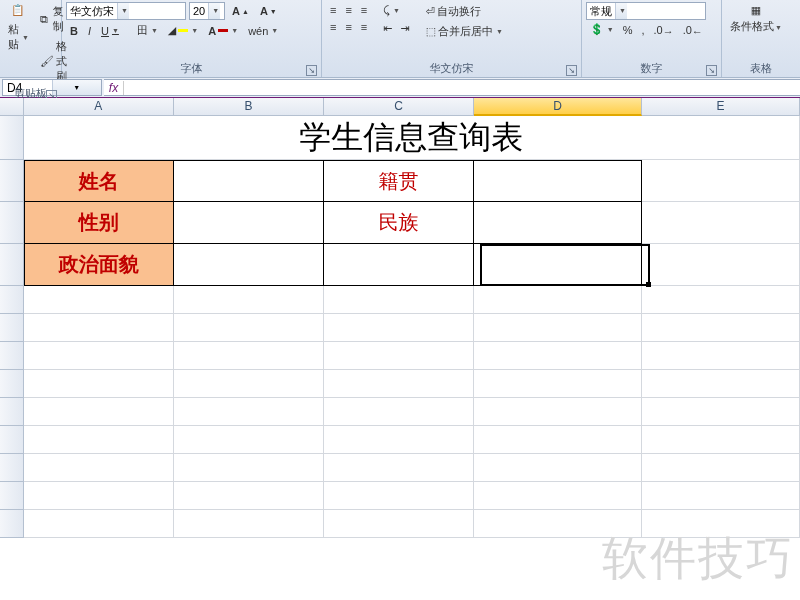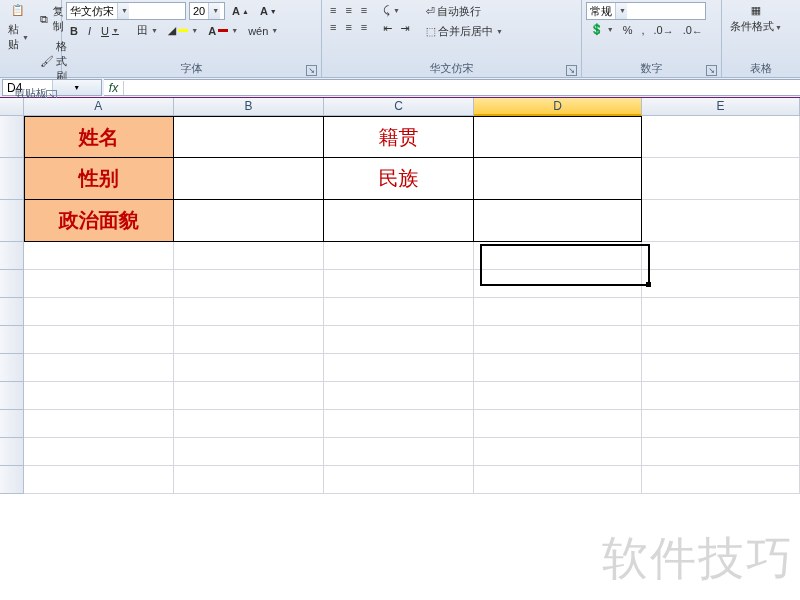--- a/index.html
+++ b/index.html
@@ -18,21 +18,21 @@
 
 .combo { display: inline-flex; align-items: center; background: #fff; border: 1px solid #9aaac0; height: 18px; font-size: 11px; }
 .combo span { padding: 0 3px; }
 .combo .dd { width: 12px; text-align: center; border-left: 1px solid #c0ccdd; font-size: 7px; color: #555; background: linear-gradient(#f4f7fb,#dde6f1); height: 100%; line-height: 16px; }
 
 .namebox-row { display: flex; align-items: center; border-bottom: 1px solid #701a75; height: 20px; background: #e9eef6; }
 .namebox { width: 100px; background: #fff; border: 1px solid #9aaac0; margin: 1px 2px; height: 17px; display: flex; align-items: center; }
 .namebox span { flex: 1; padding: 0 4px; font-size: 12px; }
 .namebox .dd { width: 14px; border-left: 1px solid #c0ccdd; text-align: center; font-size: 7px; background: linear-gradient(#f4f7fb,#dde6f1); height: 100%; line-height: 15px; }
 .fxbar { flex: 1; background: #fff; border-top: 1px solid #9aaac0; border-bottom: 1px solid #9aaac0; height: 17px; display: flex; align-items: center; }
-.fxicon { width: 20px; text-align: center; font-style: italic; color: #14532d; border-right: 1px solid #ccc; font-size: 12px; }
+.fxicon { width: 20px; text-align: center; font-style: italic; color: #701a75; border-right: 1px solid #ccc; font-size: 12px; }
 
 .grid-wrap { position: relative; background: #fff; }
 .colheads { display: flex; height: 18px; }
 .rowhead-corner { width: 24px; background: linear-gradient(#f4f6fa,#e2e8f1); border-right: 1px solid #b4c0d0; border-bottom: 1px solid #b4c0d0; }
 .colhead { background: linear-gradient(#f4f6fa,#e2e8f1); border-right: 1px solid #b4c0d0; border-bottom: 1px solid #b4c0d0; text-align: center; font-size: 12px; color: #37506e; line-height: 17px; }
 .colhead.sel { background: linear-gradient(#ffe69a,#ffcf4a); border-bottom: 2px solid #e1a800; }
 
 .gridbody { position: relative; }
 .row { display: flex; }
 .rowhead { width: 24px; background: linear-gradient(90deg,#f4f6fa,#e2e8f1); border-right: 1px solid #b4c0d0; border-bottom: 1px solid #b4c0d0; text-align: center; font-size: 12px; color: #37506e; display: flex; align-items: center; justify-content: center; }
@@ -206,20 +206,24 @@
     <div class="rowhead-corner"></div>
     <div class="colhead" style="width:152px">A</div>
     <div class="colhead" style="width:152px">B</div>
     <div class="colhead" style="width:152px">C</div>
     <div class="colhead sel" style="width:170px">D</div>
     <div class="colhead" style="width:160px">E</div>
   </div>
 
   <div class="gridbody">
 
+    <div class="row" style="height:44px">
+      <div class="rowhead"></div>
+      <div class="cell title-cell" style="width:786px">学生信息查询表</div>
+    </div>
 
     <div class="row" style="height:42px">
       <div class="rowhead"></div>
       <div class="cell label-cell thick-l thin-b thin-r" style="width:152px;border-top:1.5px solid #000">姓名</div>
       <div class="cell thin-b thin-r" style="width:152px;border-top:1.5px solid #000"></div>
       <div class="cell label-cell2 thin-b thin-r" style="width:152px;border-top:1.5px solid #000">籍贯</div>
       <div class="cell thin-b thick-r" style="width:170px;border-top:1.5px solid #000"></div>
       <div class="cell" style="width:160px"></div>
     </div>
 

